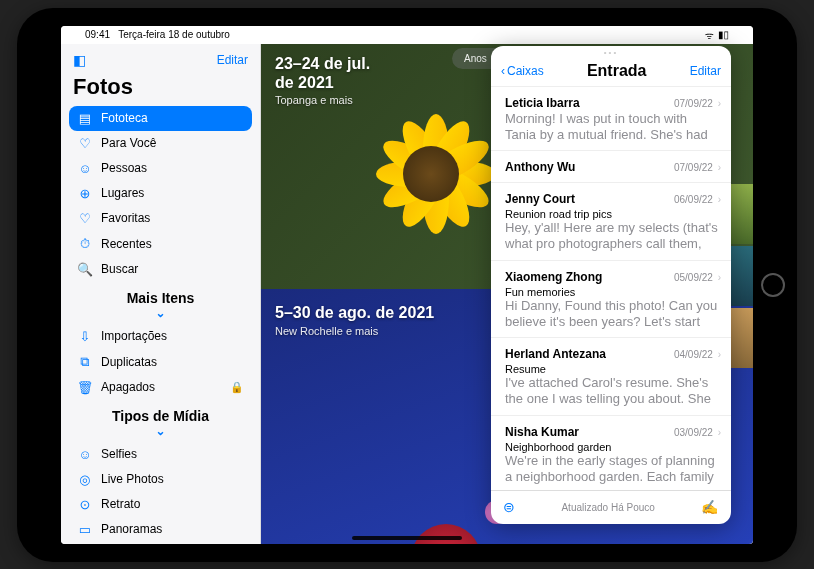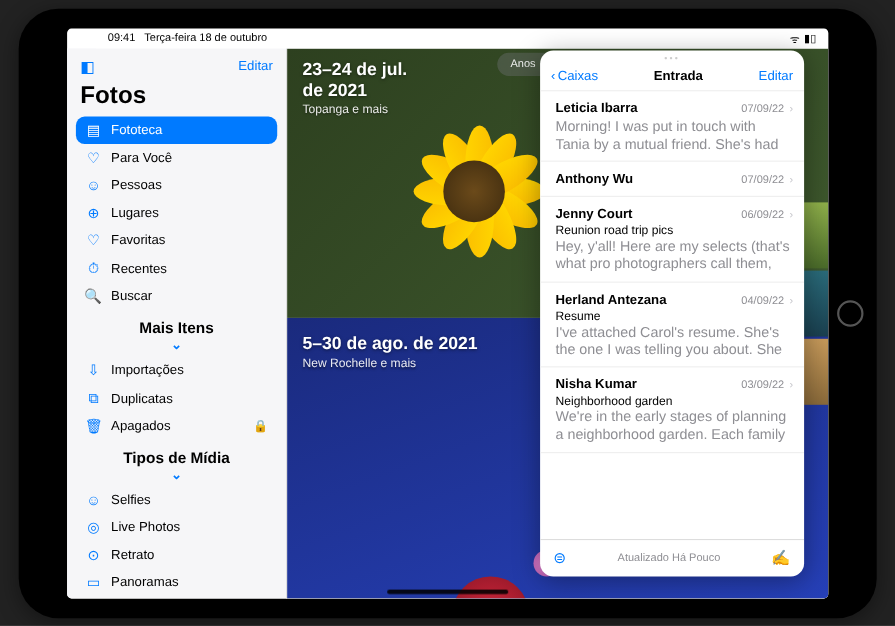--- a/index.html
+++ b/index.html
@@ -36,29 +36,28 @@
     background: #fff;
     border-radius: 4px;
     overflow: hidden;
     position: relative;
     display: flex;
     flex-direction: column;
   }
   .status-bar {
     height: 18px;
     font-size: 10px;
-    padding: 2px 11px;
+    padding: 2px 24px;
     color: #000;
     display: flex;
     justify-content: space-between;
     align-items: center;
     background: rgba(255,255,255,0.9);
     position: relative;
     z-index: 5;
-    margin-left: 26px;
   }
   .status-right { display:flex; gap:4px; align-items:center;}
   .wifi, .battery { font-size:10px; }
   .content {
     flex: 1;
     display: flex;
     position: relative;
   }
   
   .sidebar {
@@ -142,21 +141,21 @@
     border-radius:12px;
     box-shadow:0 4px 24px rgba(0,0,0,.35);
     display:flex; flex-direction:column;
     overflow:hidden;
     z-index:10;
   }
   .so-grab { height:14px; display:flex; justify-content:center; align-items:center;}
   .so-grab .d { color:#ccc; font-size:8px; letter-spacing:2px;}
   .so-nav { display:flex; justify-content:space-between; align-items:center; padding:2px 10px 6px; border-bottom:.5px solid #eee;}
   .so-back { color:#007aff; font-size:12px; display:flex; align-items:center; gap:2px;}
-  .so-title { font-size:12px; font-weight:600;}
+  .so-title { font-size:16px; font-weight:600;}
   .so-edit { color:#007aff; font-size:12px;}
   .mail-list { flex:1; overflow-y:auto;}
   .mail-item { padding:6px 10px 7px 14px; border-bottom:.5px solid #eee; position:relative;}
   .mail-row1 { display:flex; justify-content:space-between; align-items:baseline;}
   .sender { font-size:12px; font-weight:600; }
   .mdate { font-size:10px; color:#8e8e93; }
   .chev-r { color:#c7c7cc; font-size:10px; margin-left:2px;}
   .subject { font-size:11px; color:#000; margin-top:1px;}
   .preview { font-size:13px; color:#8e8e93; line-height:1.25; max-height:2.5em; overflow:hidden;}
   .so-toolbar {
@@ -340,20 +339,28 @@
           <div class="mail-item">
     <div class="mail-row1">
       <span class="sender">Jenny Court</span>
       <span><span class="mdate">06/09/22</span><span class="chev-r"> ›</span></span>
     </div>
     <div class="subject">Reunion road trip pics</div>
     <div class="preview">Hey, y'all! Here are my selects (that's what pro photographers call them, rig…</div>
           </div>
           <div class="mail-item">
     <div class="mail-row1">
+      <span class="sender">Xiaomeng Zhong</span>
+      <span><span class="mdate">05/09/22</span><span class="chev-r"> ›</span></span>
+    </div>
+    <div class="subject">Fun memories</div>
+    <div class="preview">Hi Danny, Found this photo! Can you believe it's been years? Let's start plan…</div>
+          </div>
+          <div class="mail-item">
+    <div class="mail-row1">
       <span class="sender">Herland Antezana</span>
       <span><span class="mdate">04/09/22</span><span class="chev-r"> ›</span></span>
     </div>
     <div class="subject">Resume</div>
     <div class="preview">I've attached Carol's resume. She's the one I was telling you about. She may n…</div>
           </div>
           <div class="mail-item">
     <div class="mail-row1">
       <span class="sender">Nisha Kumar</span>
       <span><span class="mdate">03/09/22</span><span class="chev-r"> ›</span></span>

